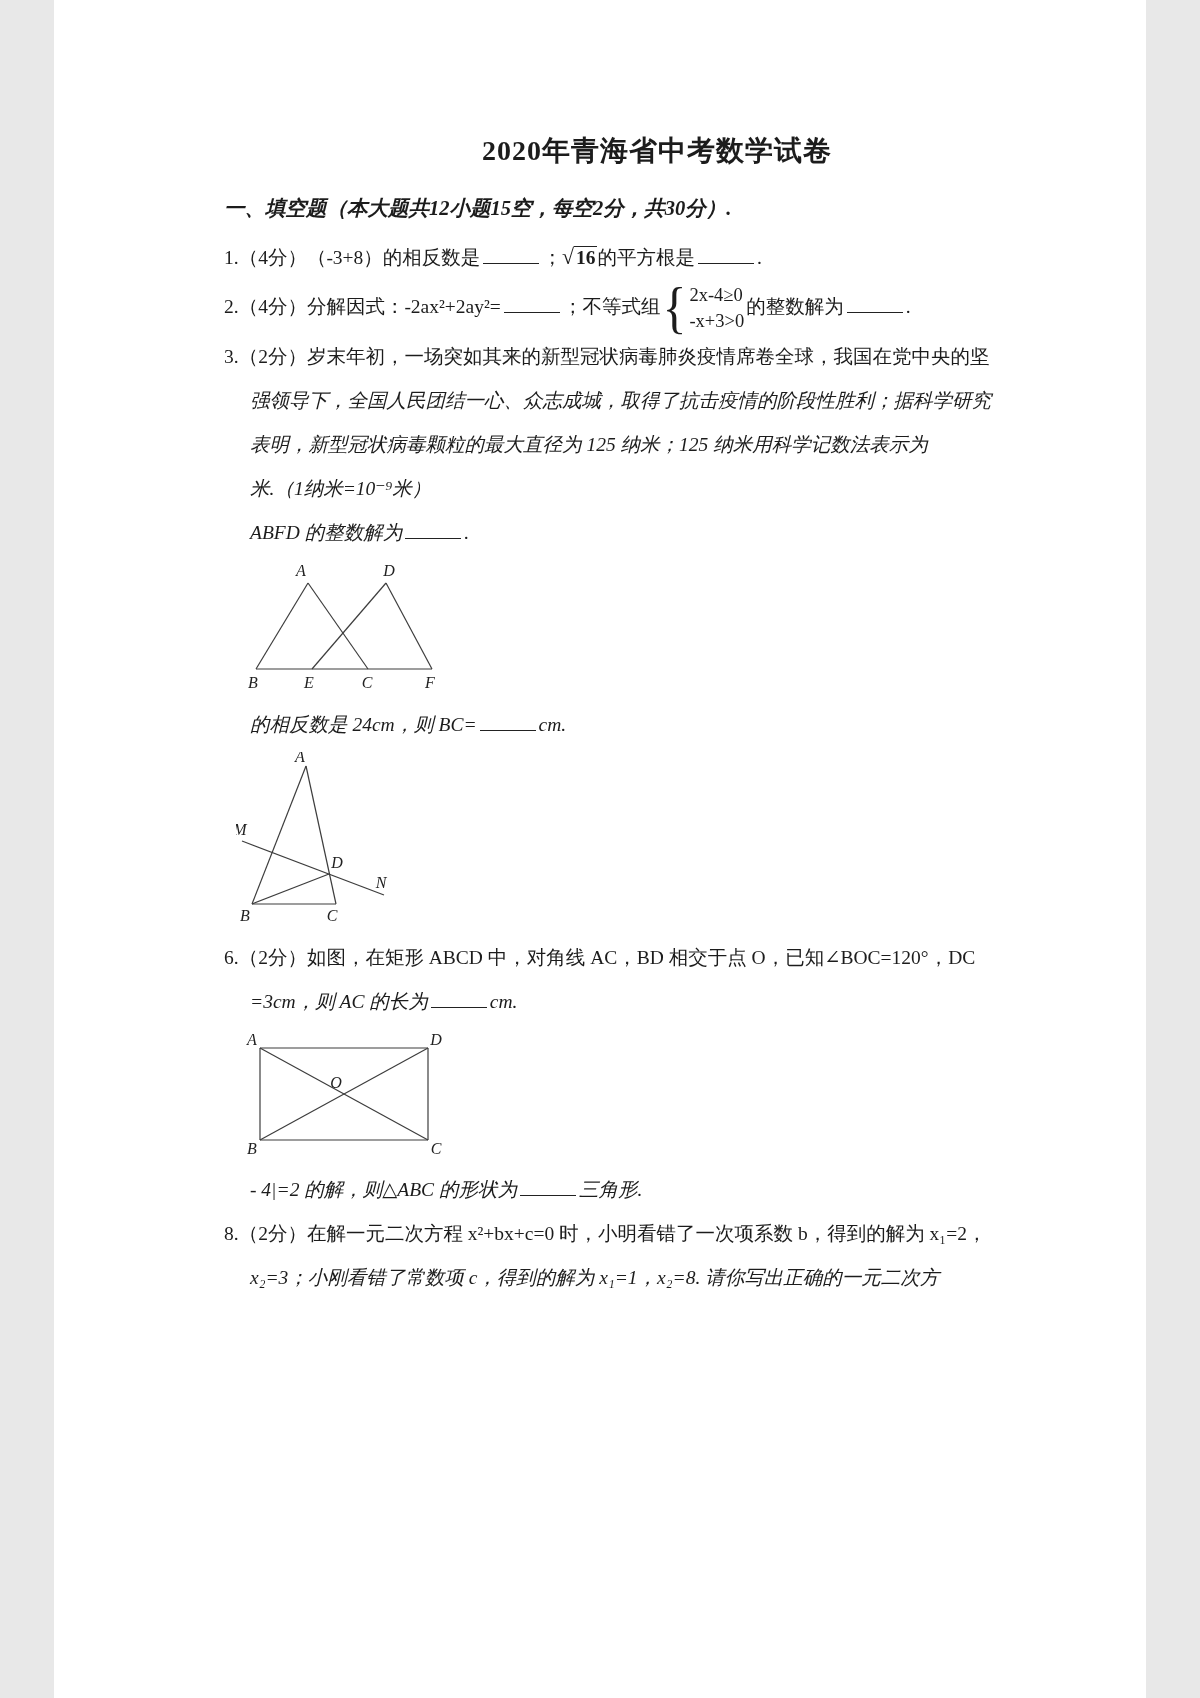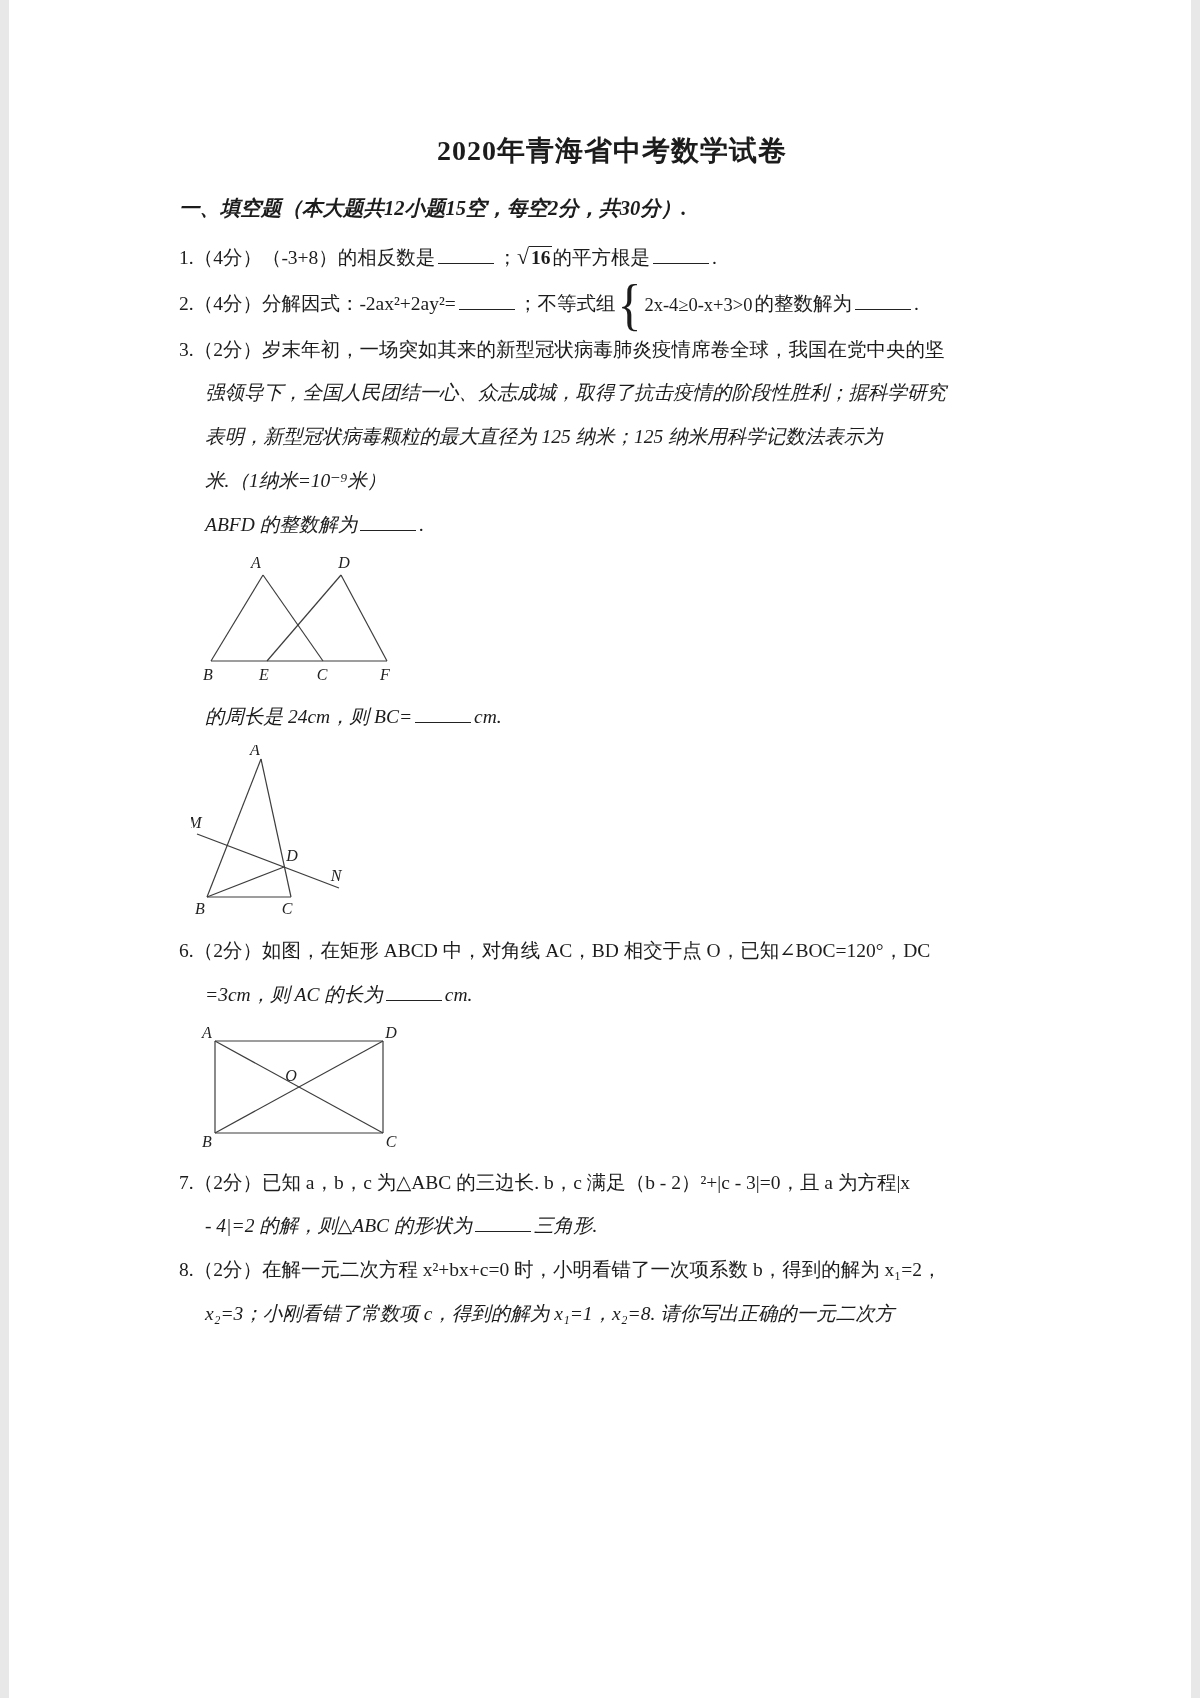--- a/index.html
+++ b/index.html
@@ -1,36 +1,36 @@
 <!DOCTYPE html>
 <html><head>
 <meta charset="utf-8">
 <style>
   html,body { margin:0; padding:0; background:#e8e8e8; }
   .page {
-    width:1182px; height:1698px; background:#ffffff; position:relative;
+    width:1092px; height:1698px; background:#ffffff; position:relative;
     margin:0 auto; overflow:hidden;
     font-family:"Liberation Serif","DejaVu Serif",serif; color:#1c1c1c;
   }
   .content { position:absolute; left:170px; top:132px; width:866px; }
   .doc-title { text-align:center; font-size:28px; font-weight:bold; margin:0 0 24px 0; letter-spacing:1px; }
   .section-header { font-size:20.5px; font-weight:bold; margin:0 0 10px 0;font-style:italic; }
   .problem { font-size:19.5px; line-height:2.25; }
   .line { display:block; }
   .cont { margin-left:26px;font-style:italic; }
   .blank {
     display:inline-block; width:56px; height:5px;
     border-bottom:1.5px solid #222; margin:0 3px;
   }
   .sqrt { white-space:nowrap; }
   .sqrt-rad { font-size:22px; }
   .sqrt-val { border-top:1.5px solid #222; padding:0 2px;font-weight:bold; }
   .ineq-sys { display:inline-flex; align-items:center; vertical-align:middle; margin:0 2px; }
   .brace { font-size:50px; font-weight:400; line-height:0.9; transform:scaleY(1.12); margin-right:3px; }
-  .ineq-col { display:inline-flex; flex-direction:row; font-size:18.5px; line-height:1.45; }
+  .ineq-col { display:inline-flex; flex-direction:column; font-size:18.5px; line-height:1.45; }
   .figure { display:block; }
   .fig4 { margin:6px 0 8px 22px; }
   .fig5 { margin:6px 0 8px 12px; }
   .fig6 { margin:8px 0 8px 20px; }
   svg line, svg polyline { stroke:#3d3d3d; stroke-width:1.2; fill:none; }
   svg text {
     font-family:"Liberation Serif","DejaVu Serif",serif;
     font-style:italic; font-size:16px; fill:#222; text-anchor:middle;
   }
 </style>
@@ -78,21 +78,21 @@
         <text x="55" y="15">A</text>
         <text x="143" y="15">D</text>
         <text x="7" y="127">B</text>
         <text x="63" y="127">E</text>
         <text x="121" y="127">C</text>
         <text x="184" y="127">F</text>
       </svg>
     </div>
 
     <div class="problem">
-      <span class="line cont"><span>的周长是 24cm，则 BC=</span><span class="blank"></span><span>cm.</span></span>
+      <span class="line cont"><span>的相反数是 24cm，则 BC=</span><span class="blank"></span><span>cm.</span></span>
       <svg class="figure fig5" width="175" height="176" viewBox="0 0 175 176">
         <g>
           <line x1="70" y1="14" x2="16" y2="152"></line>
           <line x1="70" y1="14" x2="100" y2="152"></line>
           <line x1="16" y1="152" x2="100" y2="152"></line>
           <line x1="6" y1="89" x2="148" y2="143"></line>
           <line x1="16" y1="152" x2="93" y2="122"></line>
         </g>
         <text x="64" y="10">A</text>
         <text x="4" y="83">M</text>
@@ -117,21 +117,20 @@
         </g>
         <text x="8" y="13">A</text>
         <text x="192" y="13">D</text>
         <text x="92" y="56">O</text>
         <text x="8" y="122">B</text>
         <text x="192" y="122">C</text>
       </svg>
     </div>
 
     <div class="problem">
-      <span class="line">7.（2分）已知 a，b，c 为△ABC 的三边长. b，c 满足（b - 2）²+|c - 3|=0，且 a 为方程|x</span>
       <span class="line cont"><span>- 4|=2 的解，则△ABC 的形状为</span><span class="blank"></span><span>三角形.</span></span>
     </div>
 
     <div class="problem">
       <span class="line">8.（2分）在解一元二次方程 x²+bx+c=0 时，小明看错了一次项系数 b，得到的解为 x₁=2，</span>
       <span class="line cont">x₂=3；小刚看错了常数项 c，得到的解为 x₁=1，x₂=8. 请你写出正确的一元二次方</span>
     </div>
 
   </div>
 </div>

